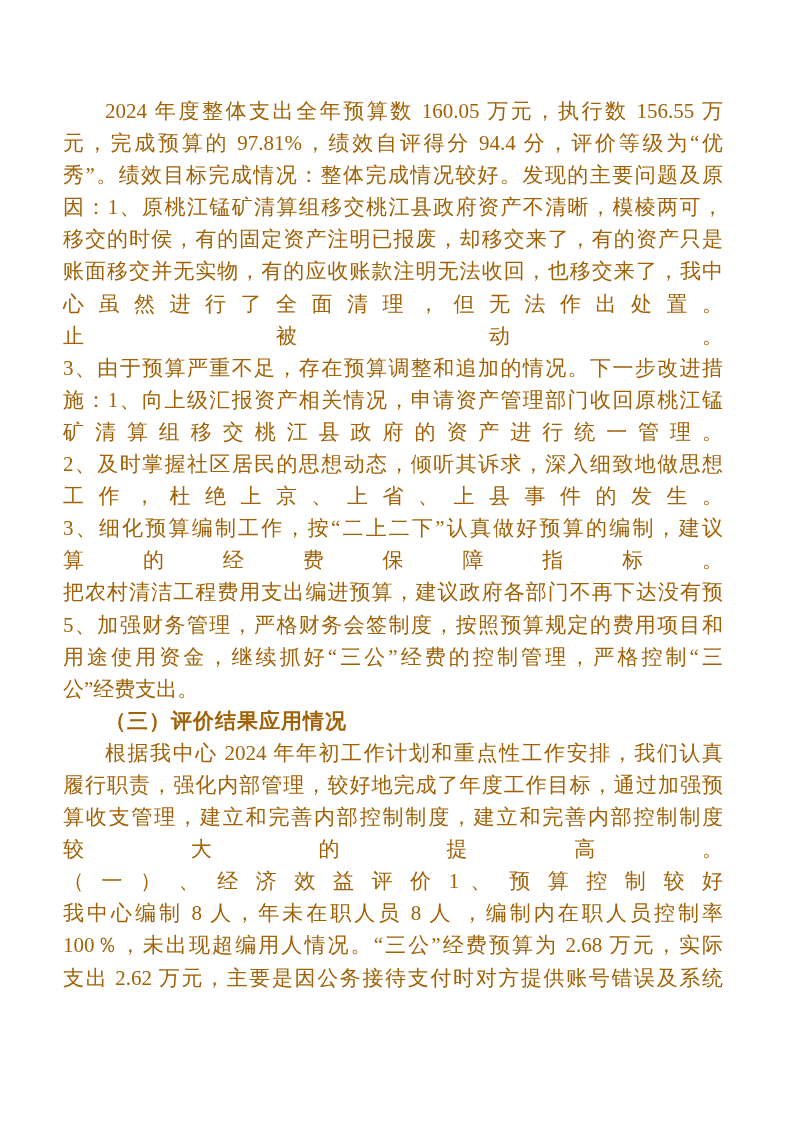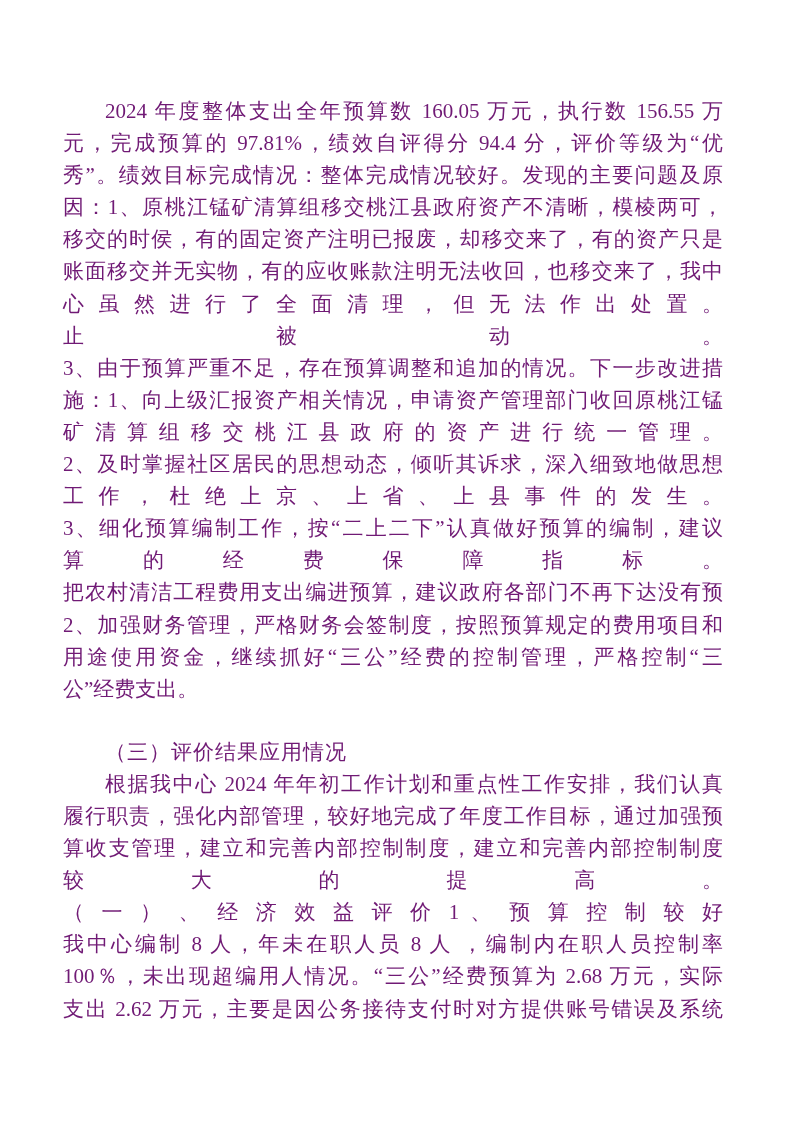--- a/index.html
+++ b/index.html
@@ -12,43 +12,42 @@
     width: 793px;
     height: 1122px;
     background: #ffffff;
     overflow: hidden;
   }
   .text-block {
     position: absolute;
     left: 63px;
     top: 95px;
     width: 660px;
-    color: #701a75;
+    color: #a16207;
     font-family: "Liberation Serif", "DejaVu Serif", serif;
     font-size: 21px;
     line-height: 32.1px;
   }
   .ln {
     text-align: justify;
     text-align-last: justify;
     white-space: normal;
   }
   .ln.indent {
     text-indent: 2em;
   }
   .ln.short {
     text-align-last: left;
   }
   .ln.heading {
     font-family: "Liberation Sans", "DejaVu Sans", sans-serif;
-    font-weight: 400;
+    font-weight: 700;
     text-indent: 2em;
     text-align-last: left;
     letter-spacing: 1px;
-    margin-top: 31px;
   }
 </style>
 </head>
 <body>
 
 <div class="page">
   <div class="text-block">
     <div class="ln indent">2024 年度整体支出全年预算数 160.05 万元，执行数 156.55 万</div>
     <div class="ln">元，完成预算的 97.81%，绩效自评得分 94.4 分，评价等级为“优</div>
     <div class="ln">秀”。绩效目标完成情况：整体完成情况较好。发现的主要问题及原</div>
@@ -58,21 +57,21 @@
     <div class="ln">心 虽 然 进 行 了 全 面 清 理 ， 但 无 法 作 出 处 置 。</div>
     <div class="ln">止 被 动 。</div>
     <div class="ln">3、由于预算严重不足，存在预算调整和追加的情况。下一步改进措</div>
     <div class="ln">施：1、向上级汇报资产相关情况，申请资产管理部门收回原桃江锰</div>
     <div class="ln">矿 清 算 组 移 交 桃 江 县 政 府 的 资 产 进 行 统 一 管 理 。</div>
     <div class="ln">2、及时掌握社区居民的思想动态，倾听其诉求，深入细致地做思想</div>
     <div class="ln">工 作 ， 杜 绝 上 京 、 上 省 、 上 县 事 件 的 发 生 。</div>
     <div class="ln">3、细化预算编制工作，按“二上二下”认真做好预算的编制，建议</div>
     <div class="ln">算 的 经 费 保 障 指 标 。</div>
     <div class="ln">把农村清洁工程费用支出编进预算，建议政府各部门不再下达没有预</div>
-    <div class="ln">2、加强财务管理，严格财务会签制度，按照预算规定的费用项目和</div>
+    <div class="ln">5、加强财务管理，严格财务会签制度，按照预算规定的费用项目和</div>
     <div class="ln">用途使用资金，继续抓好“三公”经费的控制管理，严格控制“三</div>
     <div class="ln short">公”经费支出。</div>
     <div class="ln heading">（三）评价结果应用情况</div>
     <div class="ln indent">根据我中心 2024 年年初工作计划和重点性工作安排，我们认真</div>
     <div class="ln">履行职责，强化内部管理，较好地完成了年度工作目标，通过加强预</div>
     <div class="ln">算收支管理，建立和完善内部控制制度，建立和完善内部控制制度</div>
     <div class="ln">较 大 的 提 高 。</div>
     <div class="ln">（ 一 ） 、 经 济 效 益 评 价 1 、 预 算 控 制 较 好</div>
     <div class="ln">我中心编制 8 人，年未在职人员 8 人 ，编制内在职人员控制率</div>
     <div class="ln">100％，未出现超编用人情况。“三公”经费预算为 2.68 万元，实际</div>

